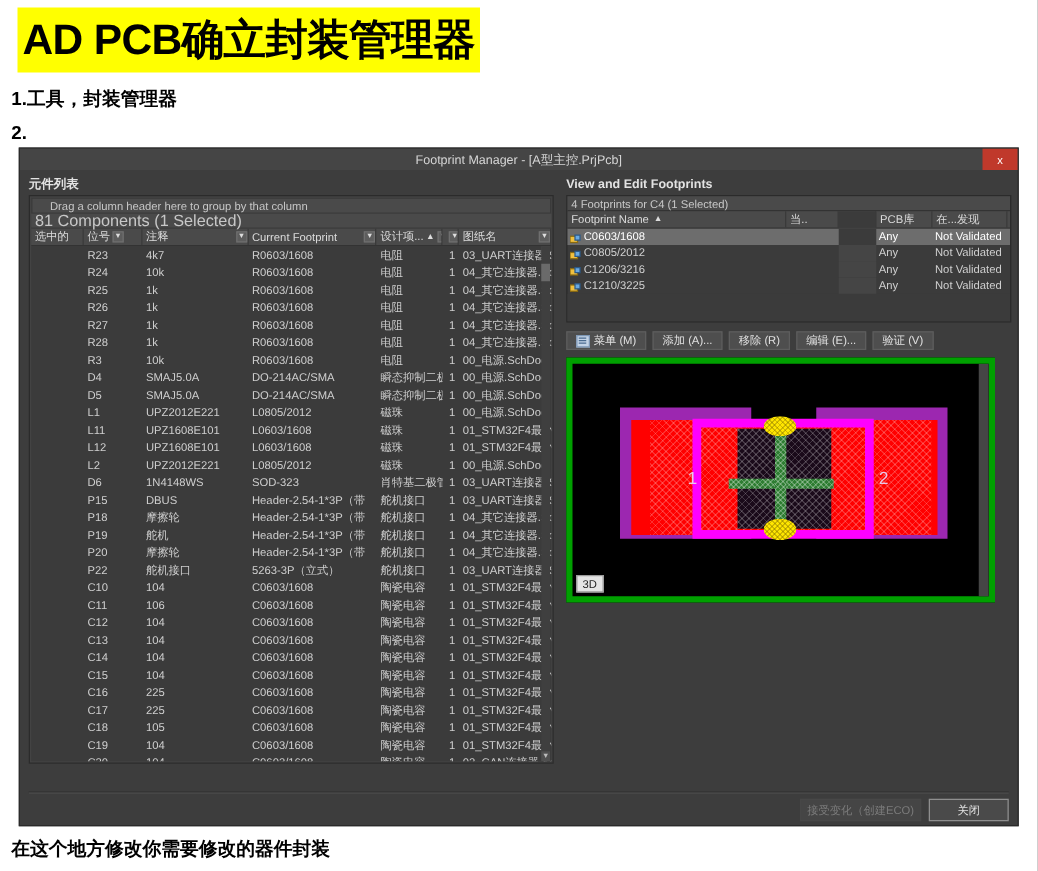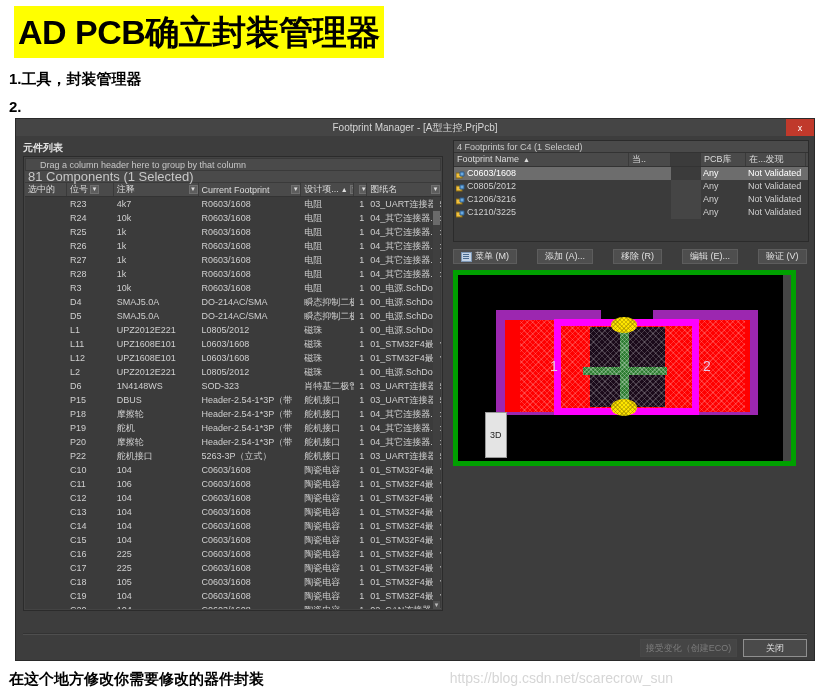--- a/index.html
+++ b/index.html
@@ -75,21 +75,21 @@
   .fc-name{width:175px;display:flex;align-items:center;gap:2px;}
   .fc-cur{width:42px;}
   .fc-blank{width:30px;background:#3b3b3b;}
   .fc-pcb{width:45px;}
   .fc-found{width:60px;}
   .frow.shade .fc-blank{background:#454545;}
   .fp-ico{width:9px;height:8px;flex:none;position:relative;}
 
   .fspace{height:22px;background:#3b3b3b;}
 
-  .btnrow{display:flex;gap:20px;margin-top:7px;}
+  .btnrow{display:flex;gap:5px;margin-top:7px;}
   .btn{background:#4e4e4e;border:1px solid #5d5d5d;color:#e0e0e0;font-size:9px;height:15px;
        line-height:13px;padding:0 7px;box-sizing:border-box;display:flex;align-items:center;
        gap:3px;cursor:pointer;white-space:nowrap;}
   .menu-ico{width:9px;height:8px;background:#c3d3e6;border:1px solid #7d97b5;position:relative;flex:none;}
   .menu-ico:after{content:"";position:absolute;left:1px;top:1px;width:6px;height:1px;
                   background:#4a6b8f;box-shadow:0 2px 0 #4a6b8f,0 4px 0 #4a6b8f;}
 
   
   .pcb{position:relative;margin-top:6px;width:343px;height:196px;background:#000;
        border:5px solid #00a000;box-sizing:border-box;overflow:hidden;}
@@ -101,21 +101,21 @@
          background-image:repeating-linear-gradient(45deg,rgba(255,255,255,.18) 0 1px,transparent 1px 4px),
                           repeating-linear-gradient(-45deg,rgba(255,255,255,.18) 0 1px,transparent 1px 4px);}
   .crossh{position:absolute;background:#2e7d32;
           background-image:repeating-linear-gradient(45deg,rgba(255,255,255,.25) 0 1px,transparent 1px 3px),
                            repeating-linear-gradient(-45deg,rgba(255,255,255,.25) 0 1px,transparent 1px 3px);}
   .via{position:absolute;background:#ffe600;border-radius:50%;
        background-image:repeating-linear-gradient(45deg,rgba(120,100,0,.35) 0 1px,transparent 1px 3px),
                         repeating-linear-gradient(-45deg,rgba(120,100,0,.35) 0 1px,transparent 1px 3px);}
   .padnum{position:absolute;color:#e8c8e8;font-size:14px;font-family:"Liberation Sans",sans-serif;}
   .btn3d{position:absolute;left:3px;bottom:3px;background:#e4e4e4;color:#222;font-size:9px;
-         padding:17px 4px;border:1px solid #9a9a9a;cursor:pointer;margin-left:24px;}
+         padding:1px 4px;border:1px solid #9a9a9a;cursor:pointer;}
 
   .pcbscroll{position:absolute;right:0;top:0;width:8px;height:196px;background:#454545;}
 
   
   .footer{position:absolute;right:7px;bottom:5px;display:flex;gap:6px;}
   .fbtn{width:95px;height:16px;background:#4a4a4a;border:1px solid #5a5a5a;color:#e0e0e0;
         font-size:9px;display:flex;align-items:center;justify-content:center;cursor:pointer;margin-top:30px;}
   .fbtn.dis{color:#7b7b7b;border-color:#474747;background:#454545;cursor:default;}
   .fbtn.close{width:62px;border-color:#8f8f8f;}
   .sep{position:absolute;left:7px;right:7px;bottom:27px;height:1px;background:#333;
@@ -449,20 +449,21 @@
                 <div class="cell c-fp">C0603/1608</div>
                 <div class="cell c-dit">陶瓷电容</div>
                 <div class="cell c-cnt">1</div>
                 <div class="cell c-doc">02_CAN连接器.Sch</div>
               </div>
             </div>
         </div>
       </div>
 
       <div class="rpanel">
+        <div class="panel-head">View and Edit Footprints</div>
 
         <div class="fgrid">
           <div class="fcount">4 Footprints for C4 (1 Selected)</div>
 
           <div class="fhdr">
             <div class="fhcell fc-name">
               <span>Footprint Name</span>
               <span class="sortarrow" style="float:right;margin-right:3px">▲</span>
             </div>
             <div class="fhcell fc-cur">当..</div>
@@ -579,14 +580,13 @@
 
       <div class="footer">
         <div class="fbtn dis">接受变化（创建ECO)</div>
         <div class="fbtn close">关闭</div>
       </div>
 
     </div>
   </div>
 
   <div class="bottom-note">在这个地方修改你需要修改的器件封装</div>
-  <div class="watermark">https://blog.csdn.net/scarecrow_sun</div>
 </div>
 
 </body></html>

